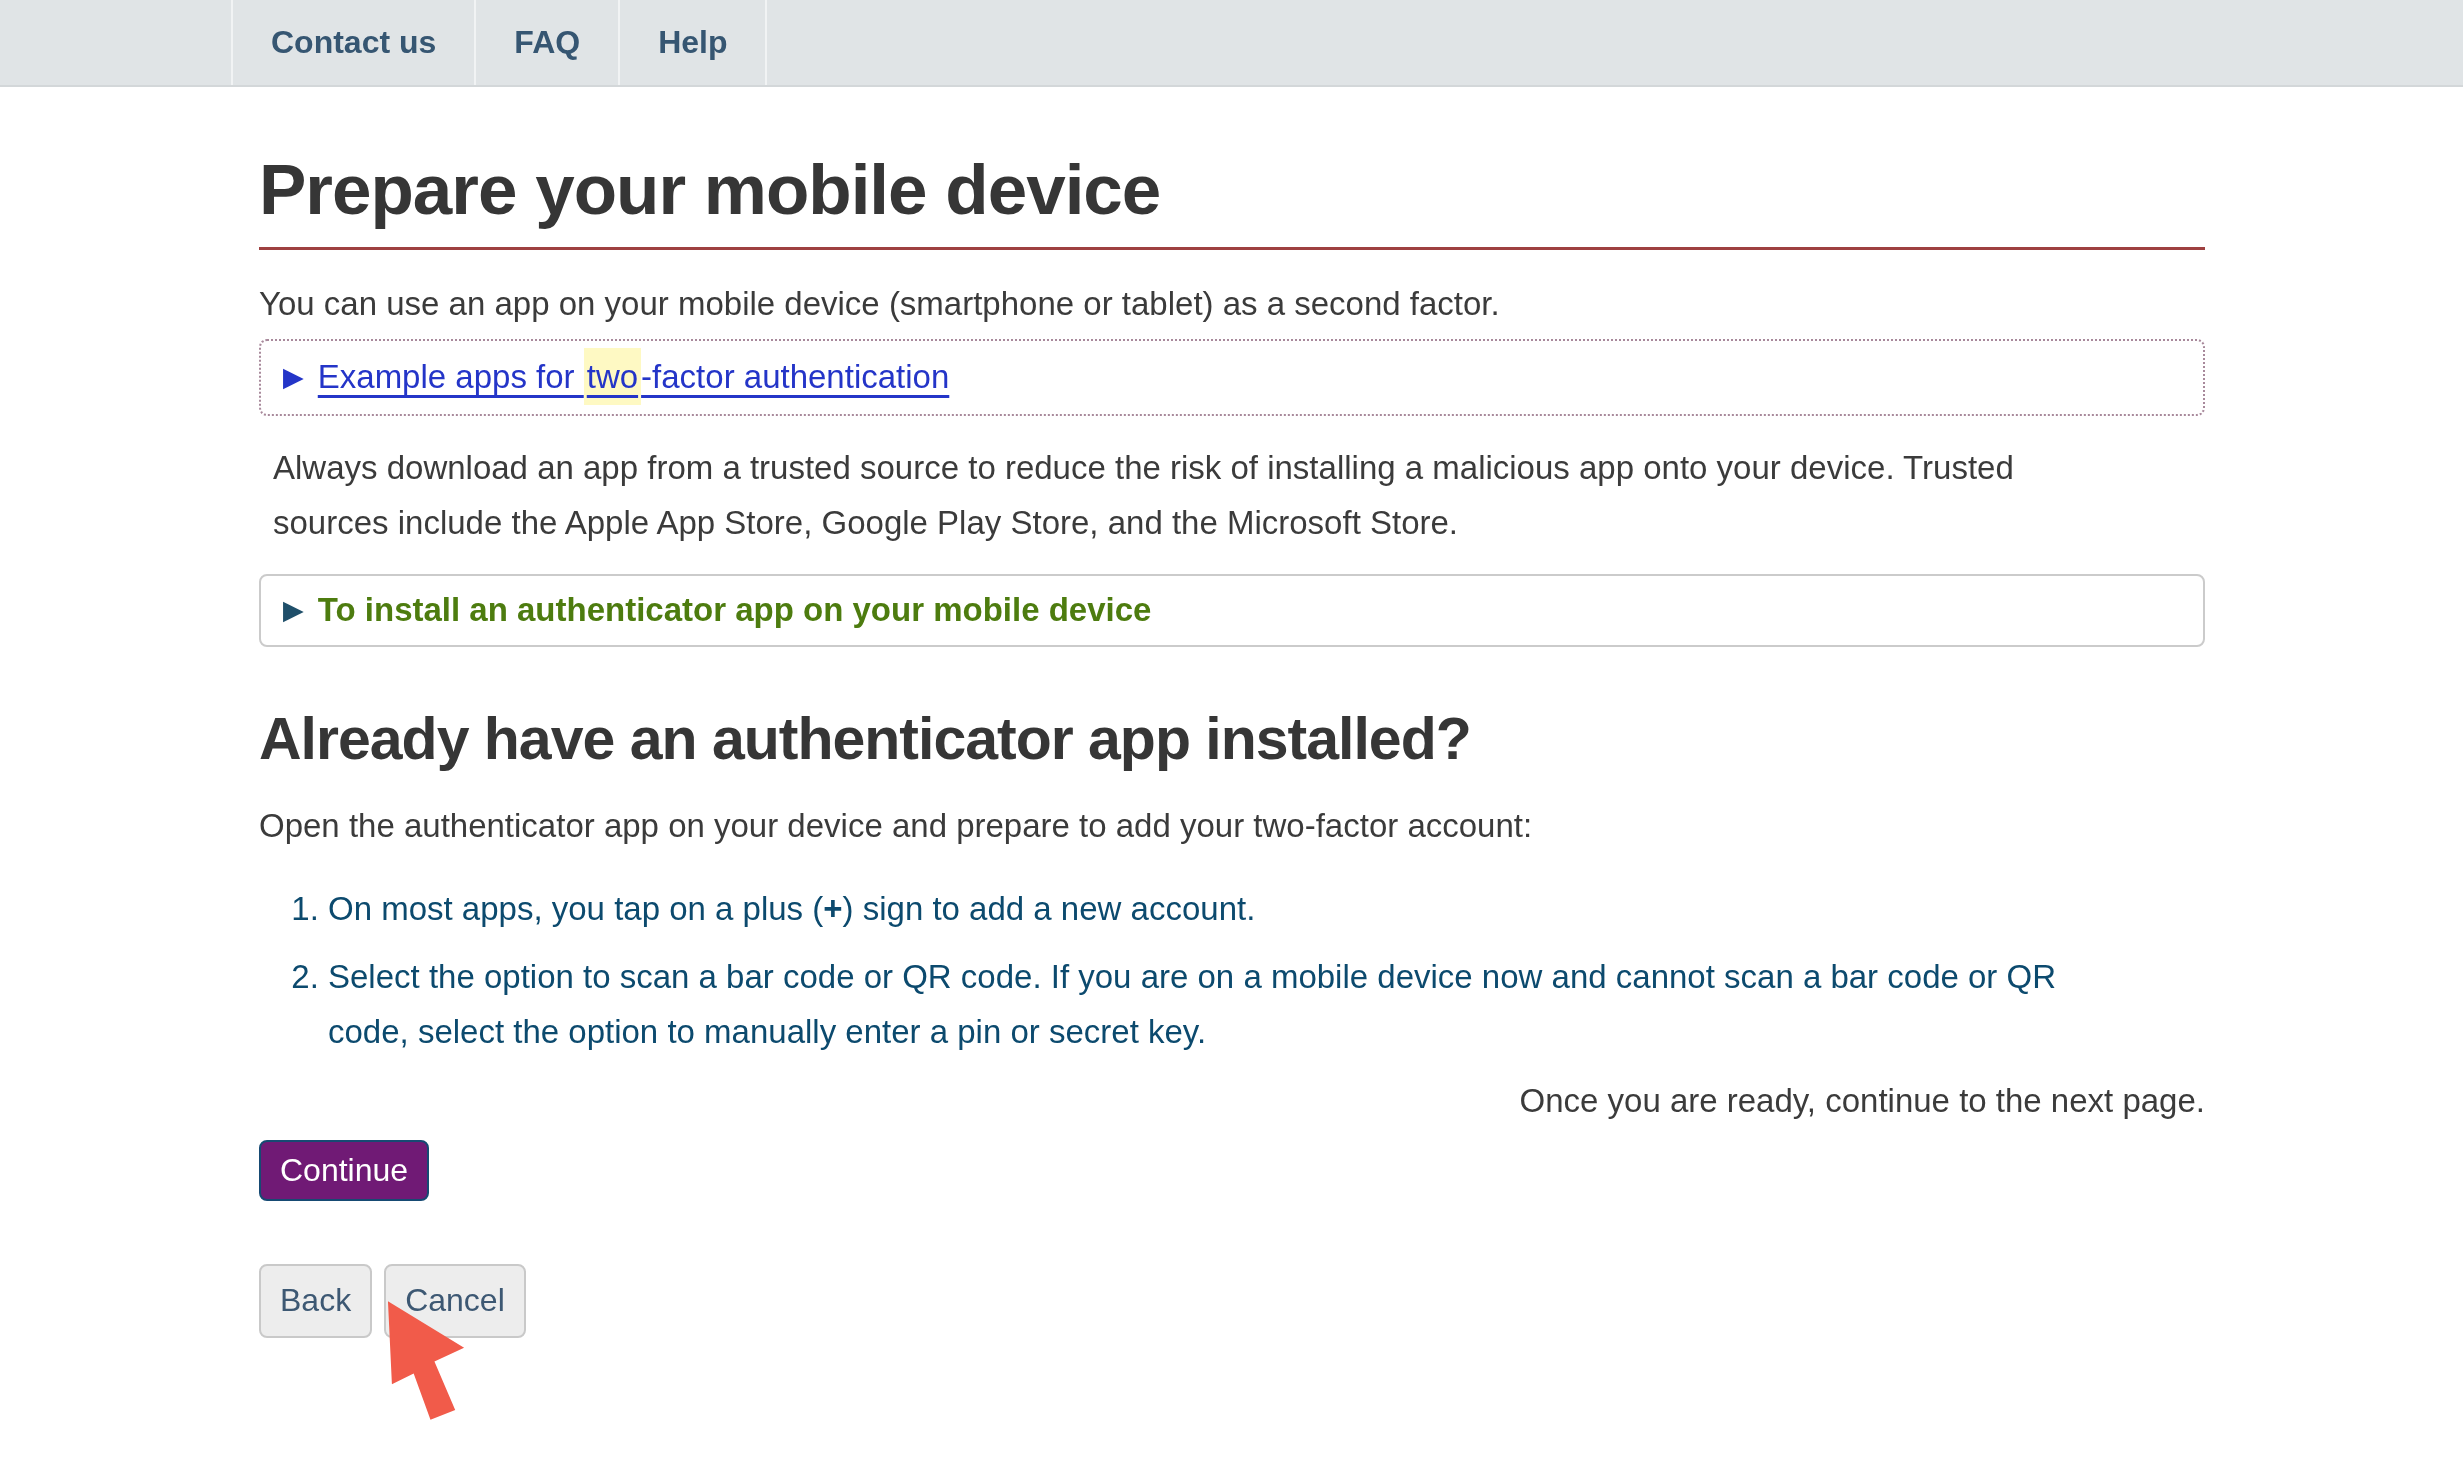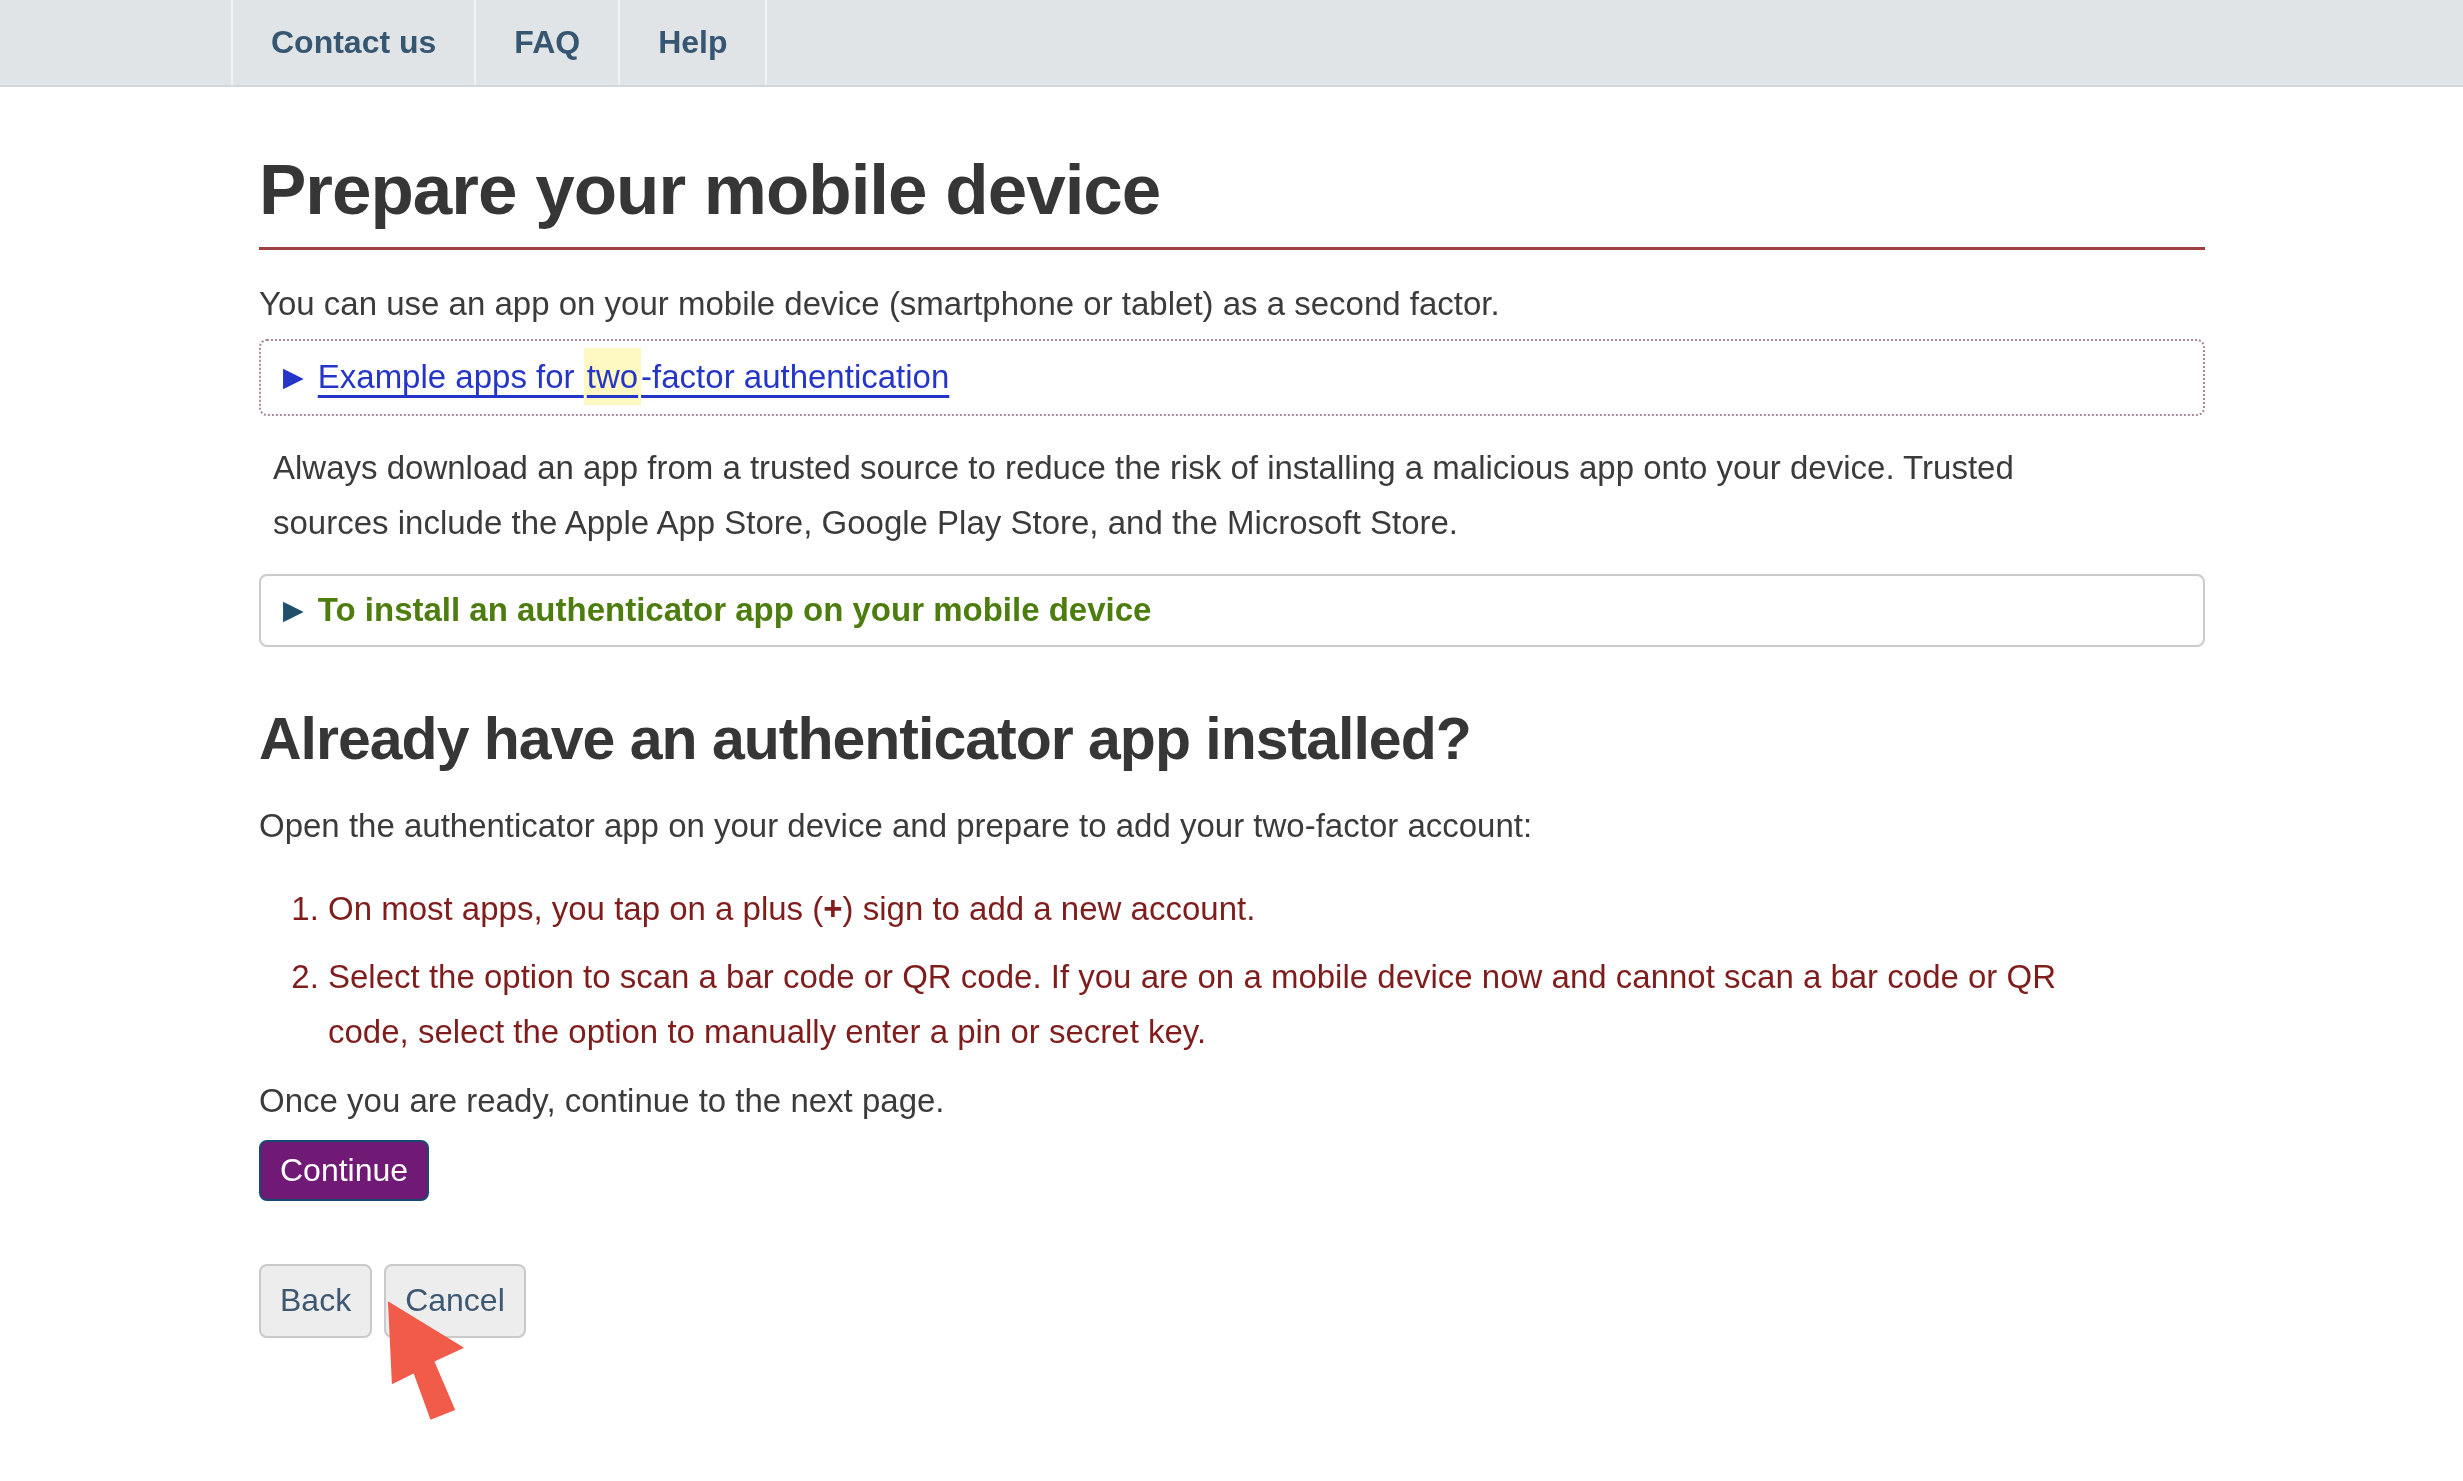--- a/index.html
+++ b/index.html
@@ -57,21 +57,21 @@
   .h2-install { margin-top: 55px; }
   .h2-already { margin-top: 57px; }
   p.body-text {
     font-size: 33px;
     line-height: 1.67;
     color: #3b3b3b;
   }
   .intro   { margin-top: 26px; }
   .trusted { margin-top: 24px; white-space: pre-line; margin-left: 14px; }
   .open-app{ margin-top: 24px; }
-  .ready   { margin-top: 14px; }
+  .ready   { margin-top: 14px; text-align: right; }
 
   
   .expander {
     display: flex;
     align-items: center;
     border-radius: 8px;
     font-size: 33px;
     line-height: 1.6;
   }
   .expander-1 {
@@ -108,21 +108,21 @@
     cursor: pointer;
     font-weight: bold;
   }
 
   
   ol.steps {
     margin-top: 28px;
     padding-left: 69px;
     font-size: 33px;
     line-height: 1.67;
-    color: #7f1d1d;
+    color: #0c4a6e;
   }
   ol.steps li { margin-bottom: 12px; }
   ol.steps li:last-child { margin-bottom: 0; }
   .step-wrap { white-space: pre-line; }
   .plus-sign { font-weight: 800; }
 
   
   .btn {
     display: inline-flex;
     align-items: center;

